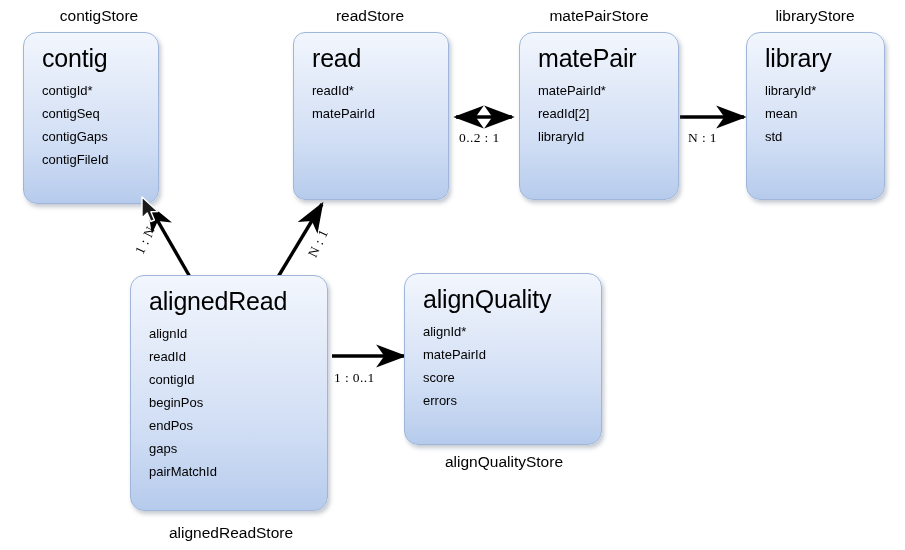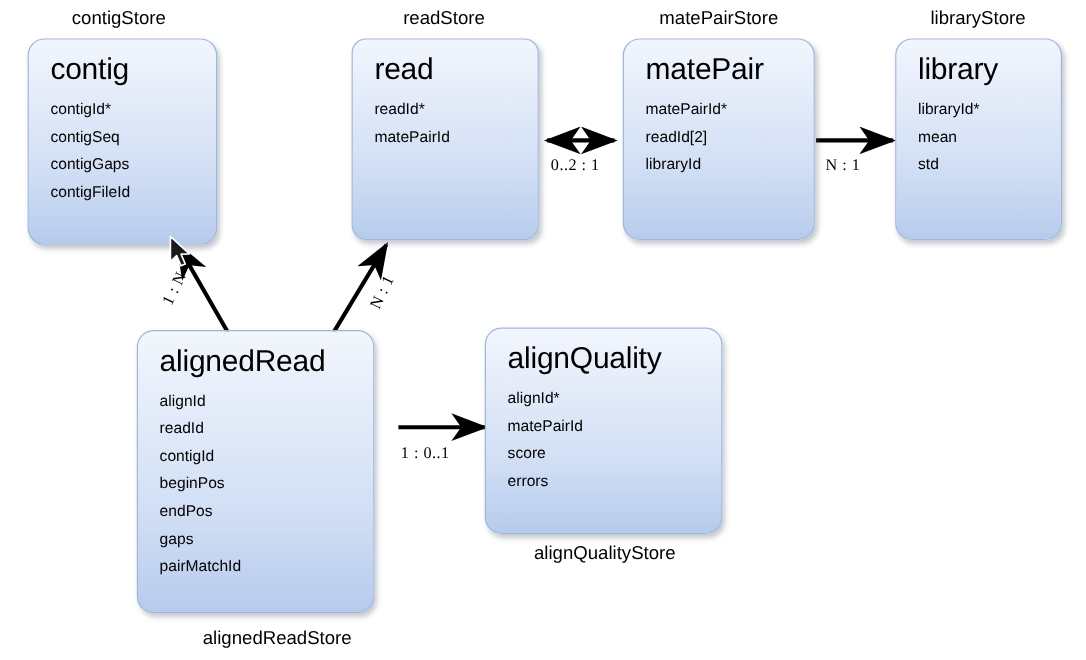--- a/index.html
+++ b/index.html
@@ -124,21 +124,21 @@
   </svg>
 
   <div class="store-label" style="left:24px; top:7px; width:150px;">contigStore</div>
 
   <div class="store-label" style="left:295px; top:7px; width:150px;">readStore</div>
 
   <div class="store-label" style="left:521px; top:7px; width:156px;">matePairStore</div>
 
   <div class="store-label" style="left:740px; top:7px; width:150px;">libraryStore</div>
 
-  <div class="entity" style="left:23px; top:32px; width:158px; height:172px;">
+  <div class="entity" style="left:23px; top:32px; width:136px; height:172px;">
     <div class="title">contig</div>
     <div class="fields">
       <div>contigId*</div>
       <div>contigSeq</div>
       <div>contigGaps</div>
       <div>contigFileId</div>
     </div>
   </div>
 
   <div class="entity" style="left:293px; top:32px; width:156px; height:168px;border-radius:12px;">
@@ -160,21 +160,21 @@
 
   <div class="entity" style="left:746px; top:32px; width:139px; height:168px;">
     <div class="title">library</div>
     <div class="fields">
       <div>libraryId*</div>
       <div>mean</div>
       <div>std</div>
     </div>
   </div>
 
-  <div class="entity" style="left:114px; top:275px; width:198px; height:236px;">
+  <div class="entity" style="left:130px; top:275px; width:198px; height:236px;">
     <div class="title">alignedRead</div>
     <div class="fields">
       <div>alignId</div>
       <div>readId</div>
       <div>contigId</div>
       <div>beginPos</div>
       <div>endPos</div>
       <div>gaps</div>
       <div>pairMatchId</div>
     </div>

